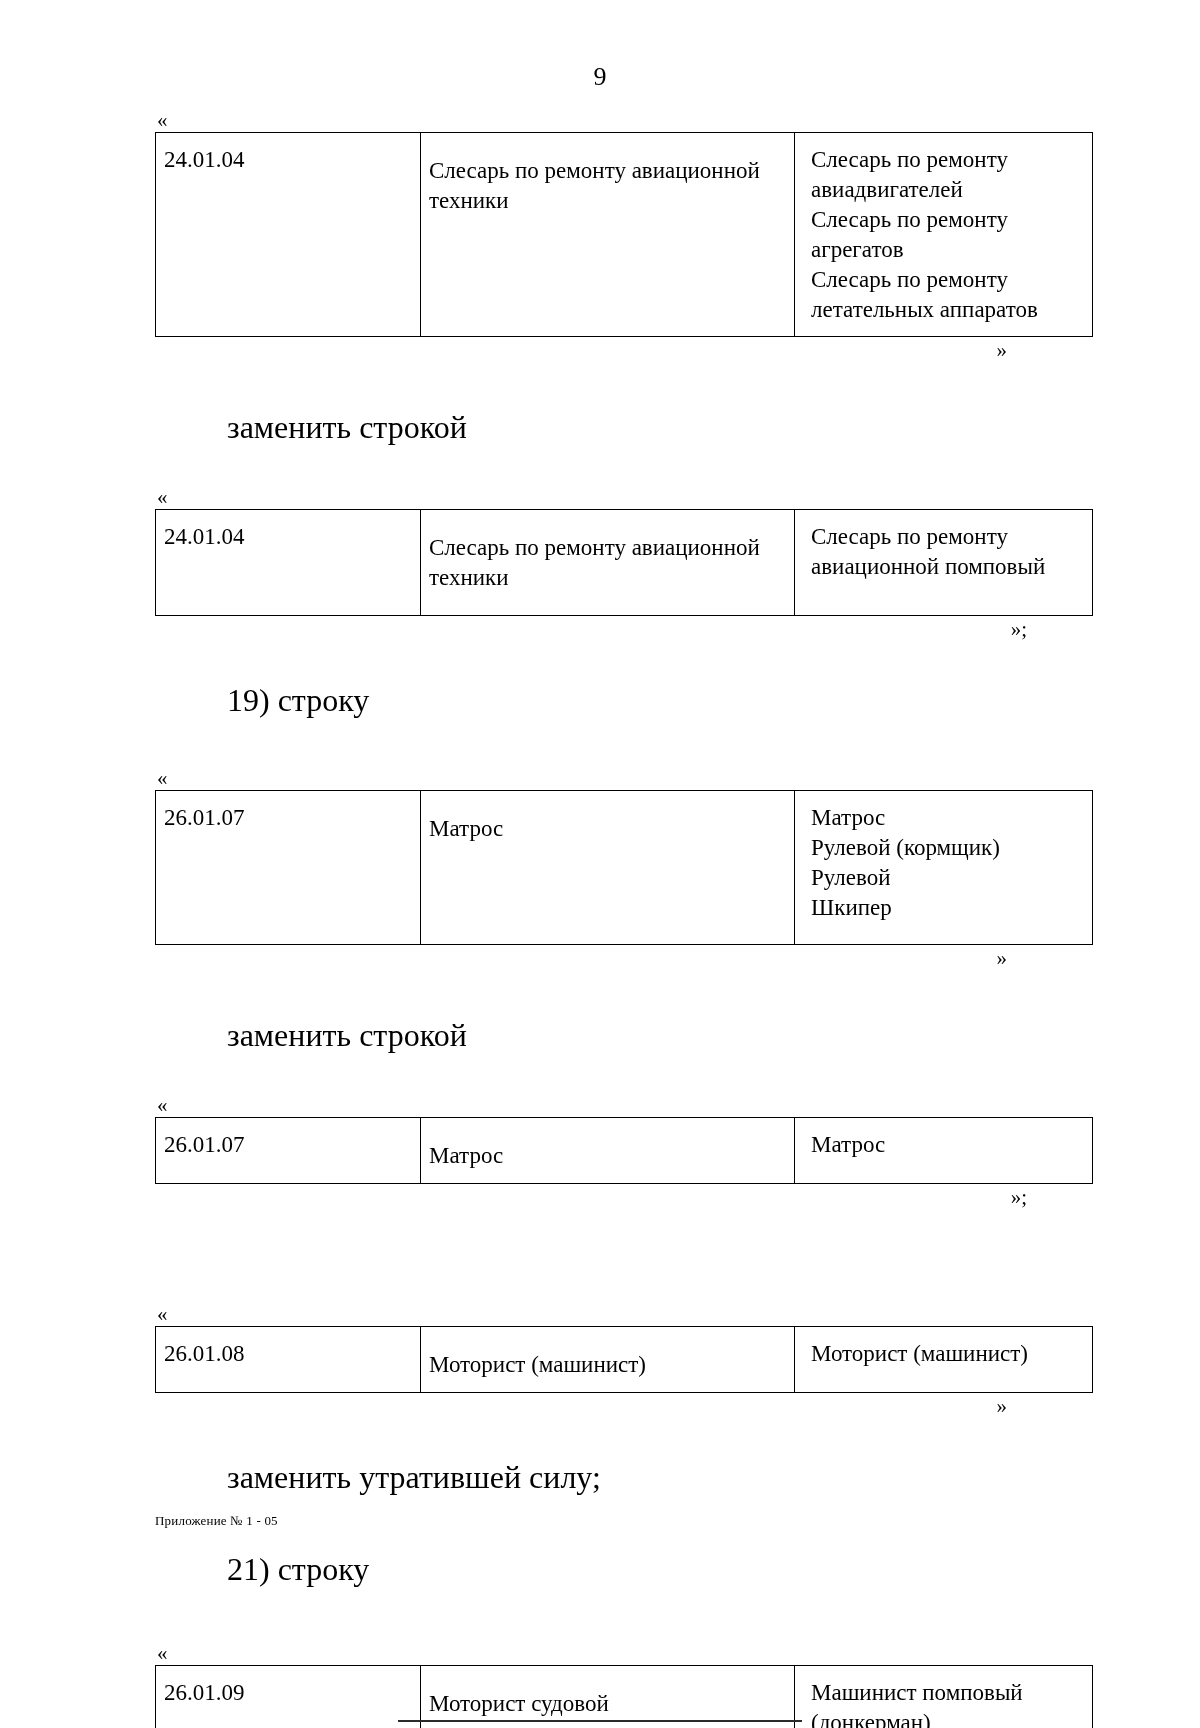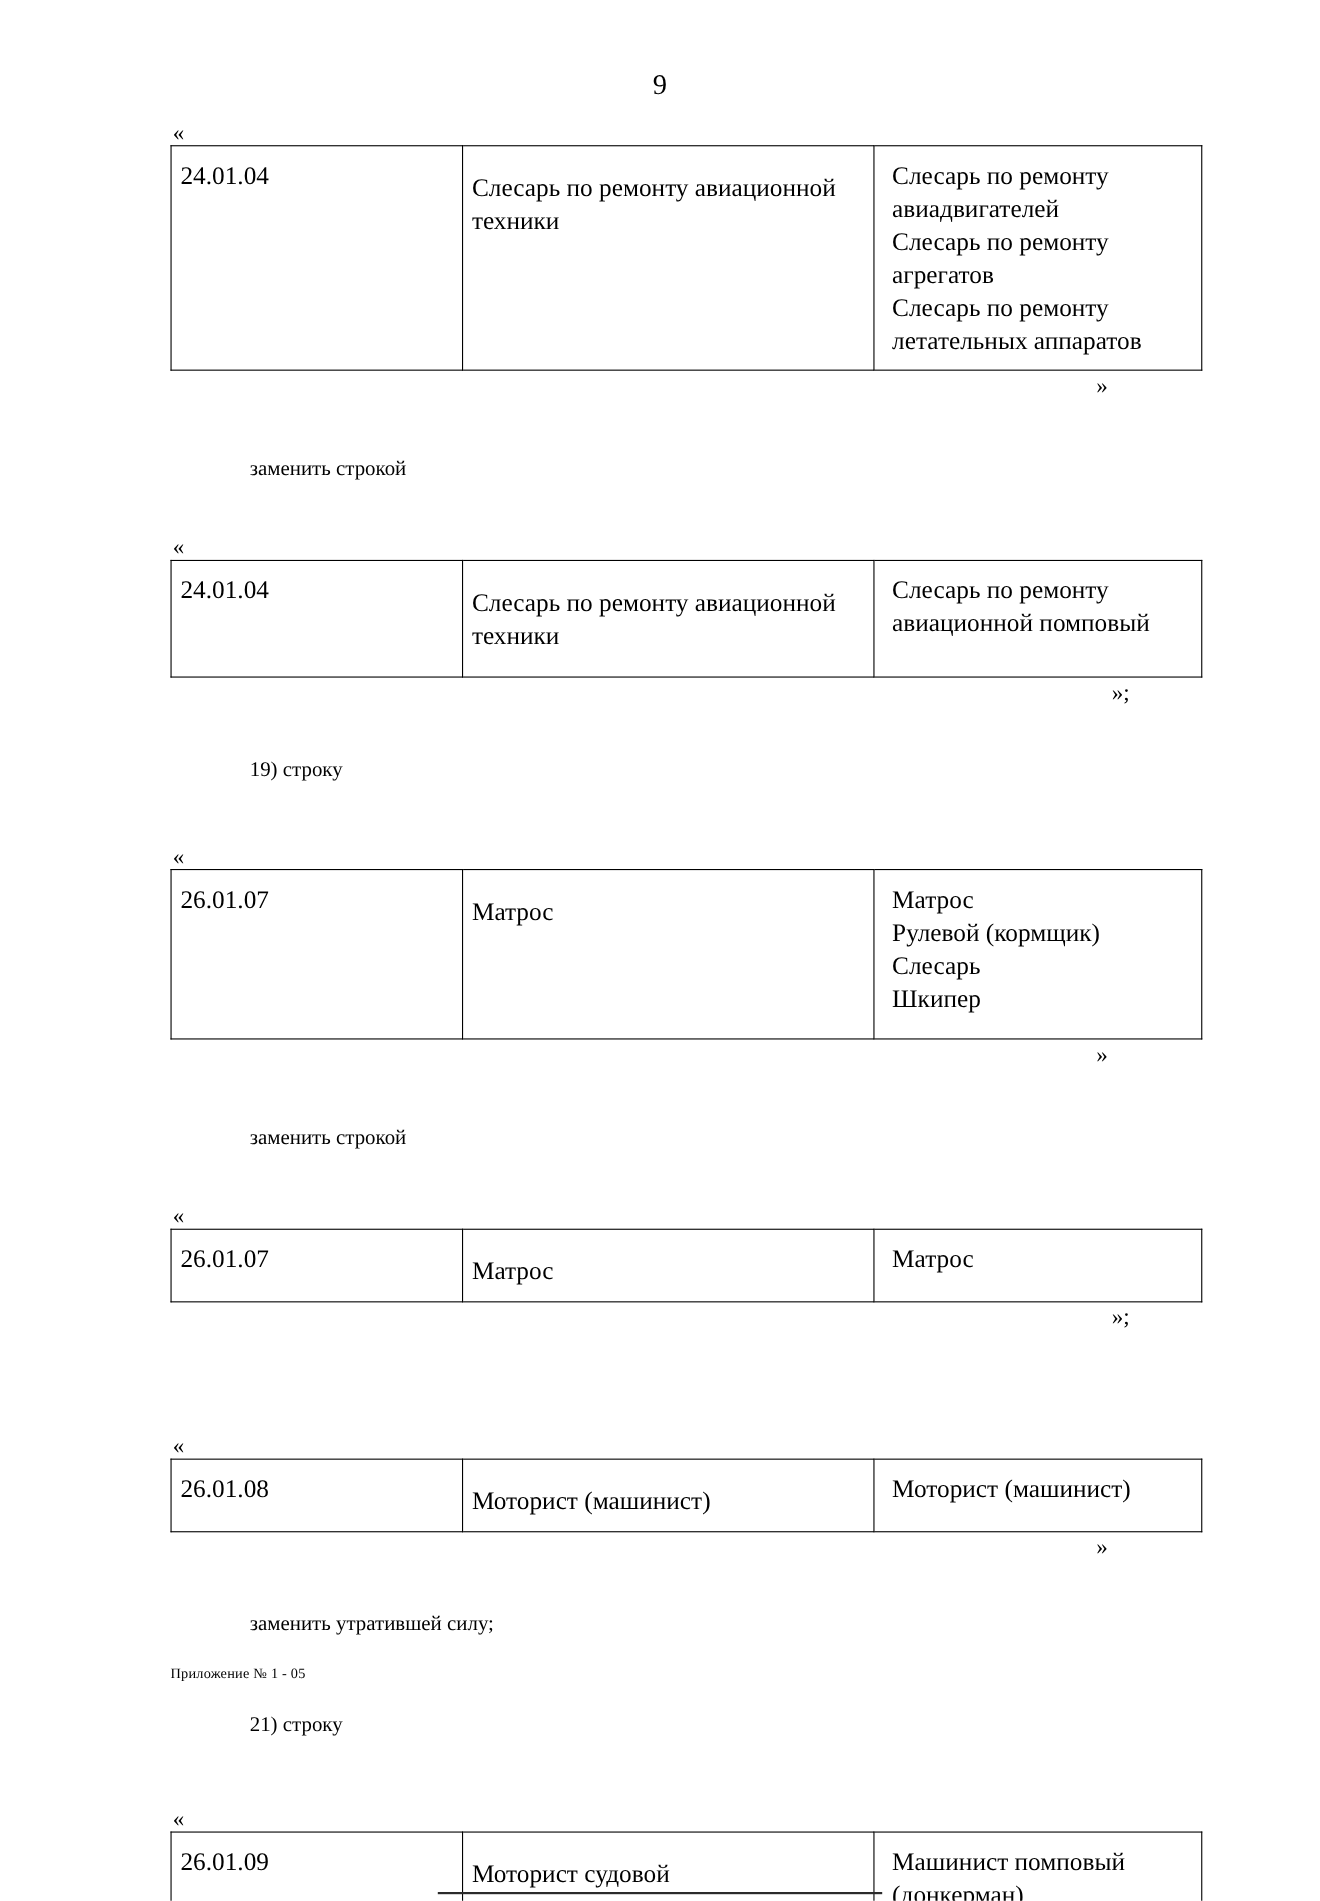--- a/index.html
+++ b/index.html
@@ -99,21 +99,21 @@
   }
   td.tall-1 { height: 170px; }
   td.tall-2 { height: 72px; }
   td.tall-3 { height: 120px; }
   td.tall-4 { height: 32px; }
   td.tall-5 { height: 32px; }
   td.tall-6 { height: 92px; }
 
   
   .para {
-    font-size: 19px;
+    font-size: 32px;
     line-height: 32px;
     padding-left: 72px;
     white-space: nowrap;
   }
 
   
   .sp-a { height: 46px; }
   .sp-b { height: 44px; }
   .sp-c { height: 40px; }
   .sp-d { height: 52px; }
@@ -197,21 +197,21 @@
     <div class="quote-open">«</div>
     <table class="row-table">
       <tbody>
           <tr>
         <td class="code tall-3">26.01.07</td>
         <td class="title tall-3">Матрос</td>
         <td class="jobs tall-3">
           <div class="lines">
             <span>Матрос</span>
             <span>Рулевой (кормщик)</span>
-            <span>Слесарь</span>
+            <span>Рулевой</span>
             <span>Шкипер</span>
           </div>
         </td>
       </tr>
     </tbody>
       </table>
     <div class="quote-close">»</div>
 
     <div class="sp-a"></div>
     <div class="para">заменить строкой</div>

